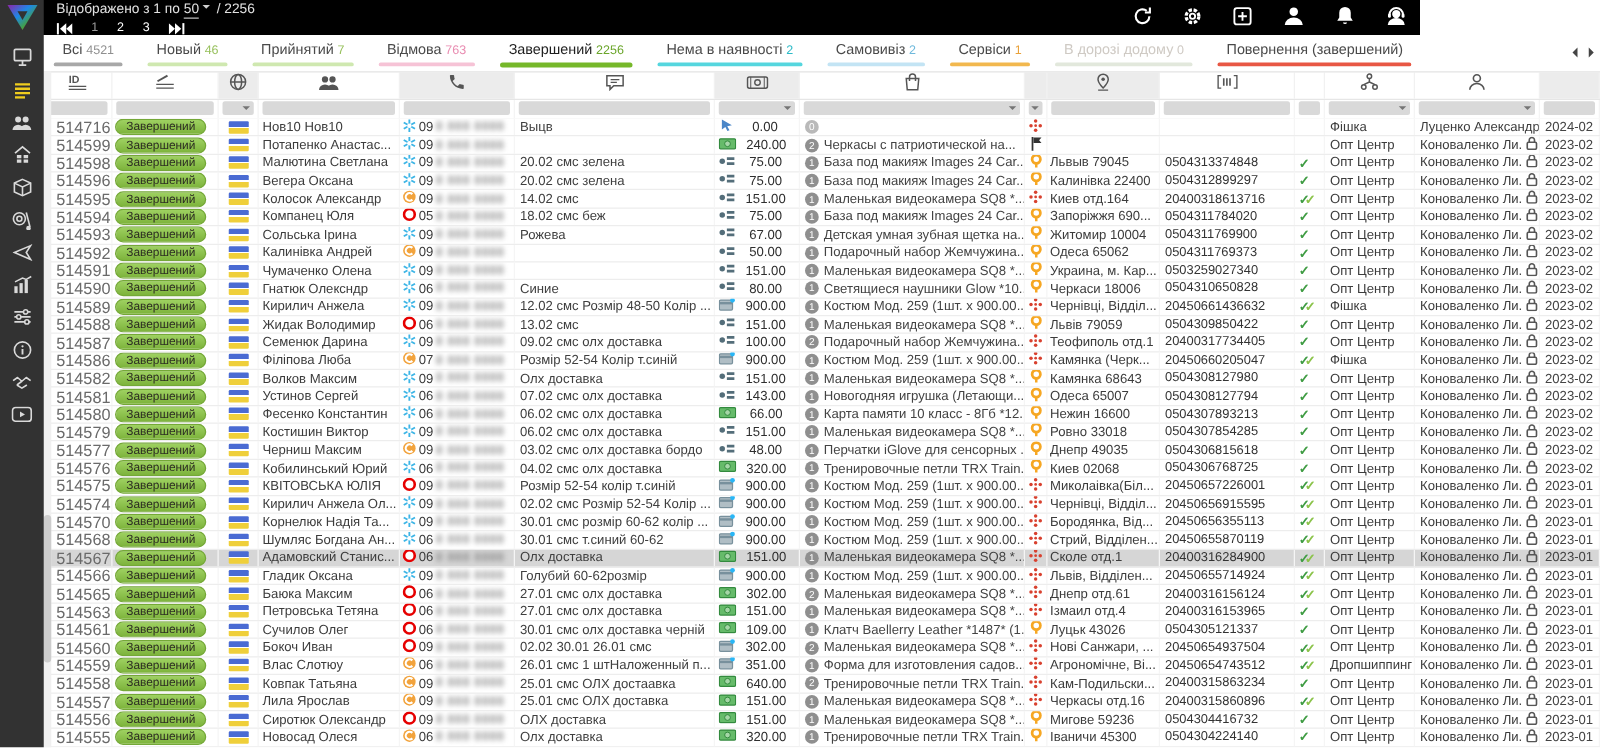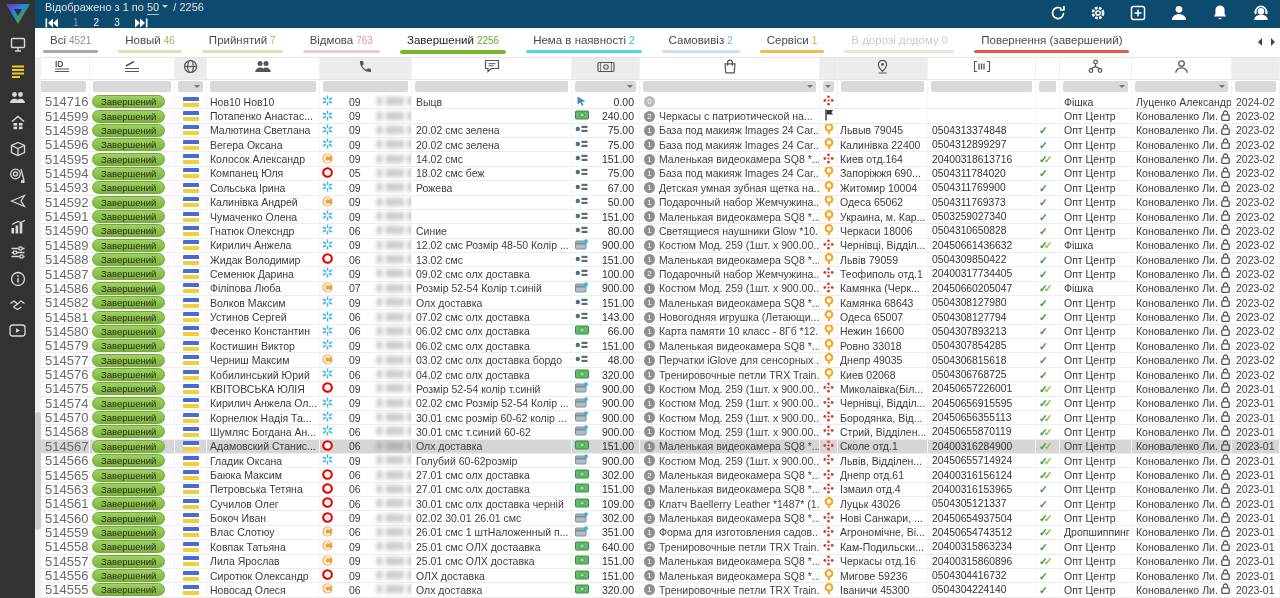--- a/index.html
+++ b/index.html
@@ -1,21 +1,21 @@
 <!DOCTYPE html>
 <html><head>
 <meta charset="utf-8">
 <style>
   html,body{margin:0;padding:0}
   body{width:1280px;height:598px;overflow:hidden;background:#fff;position:relative;
        font-family:"Liberation Sans",sans-serif;-webkit-font-smoothing:antialiased}
   :root{--cols:55px 85px 32px 113px 92px 160px 68px 180px 18px 90px 108px 24px 72px 100px 48px}
 
   
-  .topbar{position:absolute;left:0;top:0;width:1280px;height:28px;background:#0c4a6e;z-index:3}
+  .topbar{position:absolute;left:0;top:0;width:1136px;height:28px;background:#000000;z-index:3}
   .tb-left{position:absolute;left:45px;top:1px;color:#e2e2e2;font-size:11px;line-height:13px}
   .psize{border-bottom:1px solid #bdbdbd;cursor:pointer;display:inline-block}
   .caret{display:inline-block;width:0;height:0;border:3.5px solid transparent;border-top-color:#cfcfcf;margin:0 2px 1px 3px;vertical-align:middle}
   .pager{display:flex;align-items:center;gap:15px;margin-top:1px;font-size:10px;color:#fff}
   .pgnum{cursor:pointer;color:#fff}
   .pgnum.cur{color:#9a9a9a}
   .tb-icons{position:absolute;right:10px;top:4px;display:flex;gap:24px;align-items:center}
   .tbi{cursor:pointer;display:flex;align-items:center}
 
   
@@ -55,25 +55,25 @@
   .tr{display:grid;grid-template-columns:var(--cols);height:14.371px;box-sizing:border-box;border-bottom:1px solid #ededed;
       align-items:center;font-size:10.5px;color:#3c3c3c;cursor:pointer}
   .tr.sel{background:#d6d6d6}
   .c{overflow:hidden;white-space:nowrap;height:100%;display:flex;align-items:center;border-right:1px solid #f5f5f5}
   .c-id{padding-left:10px;color:#6a6a6a;font-size:13px}
   .badge{display:inline-block;margin-left:2px;padding:0 8px;height:11px;line-height:11px;font-size:9.5px;color:#2c2c22;
          background:linear-gradient(#9ed161,#7db33c);border:1px solid #74a837;border-radius:7px}
   .uaflag{width:16px;height:10px;margin-left:8px;border-radius:1px;
           background:linear-gradient(#4a6bd3 0 44%,#ffffff 44% 56%,#efcf3a 56% 100%)}
   .c-nm{padding-left:3px}
-  .c-ph{padding-left:2px;gap:16px}
+  .c-ph{padding-left:2px;gap:2px}
   .pblur{filter:blur(2px);color:#707070;font-size:10px;letter-spacing:.5px}
   .c-sms{padding-left:4px;color:#3f3f3f}
   .c-pay{gap:3px;padding-left:3px}
-  .amt{flex:1;text-align:right;padding-right:5px;color:#2e2e2e}
+  .amt{flex:1;text-align:center;padding-right:5px;color:#2e2e2e}
   .qty{flex:0 0 auto;width:11px;height:11px;border-radius:50%;background:#8f8f8f;color:#fff;font-size:8px;line-height:11px;
        text-align:center;margin:0 4px 0 4px}
   .qty.q0{background:#b9b9b9}
   .ptxt{overflow:hidden;text-overflow:clip;color:#434343}
   .c-ci{justify-content:center}
   .c-loc{padding-left:2px}
   .c-ttn{padding-left:4px;font-size:10.3px;color:#333}
   .c-chk{padding-left:3px}
   .ck1{color:#3f9c43;font-weight:bold;font-size:10.5px}
   .ck2{color:#8bc34a;font-weight:bold;font-size:10.5px;margin-left:-4px}

